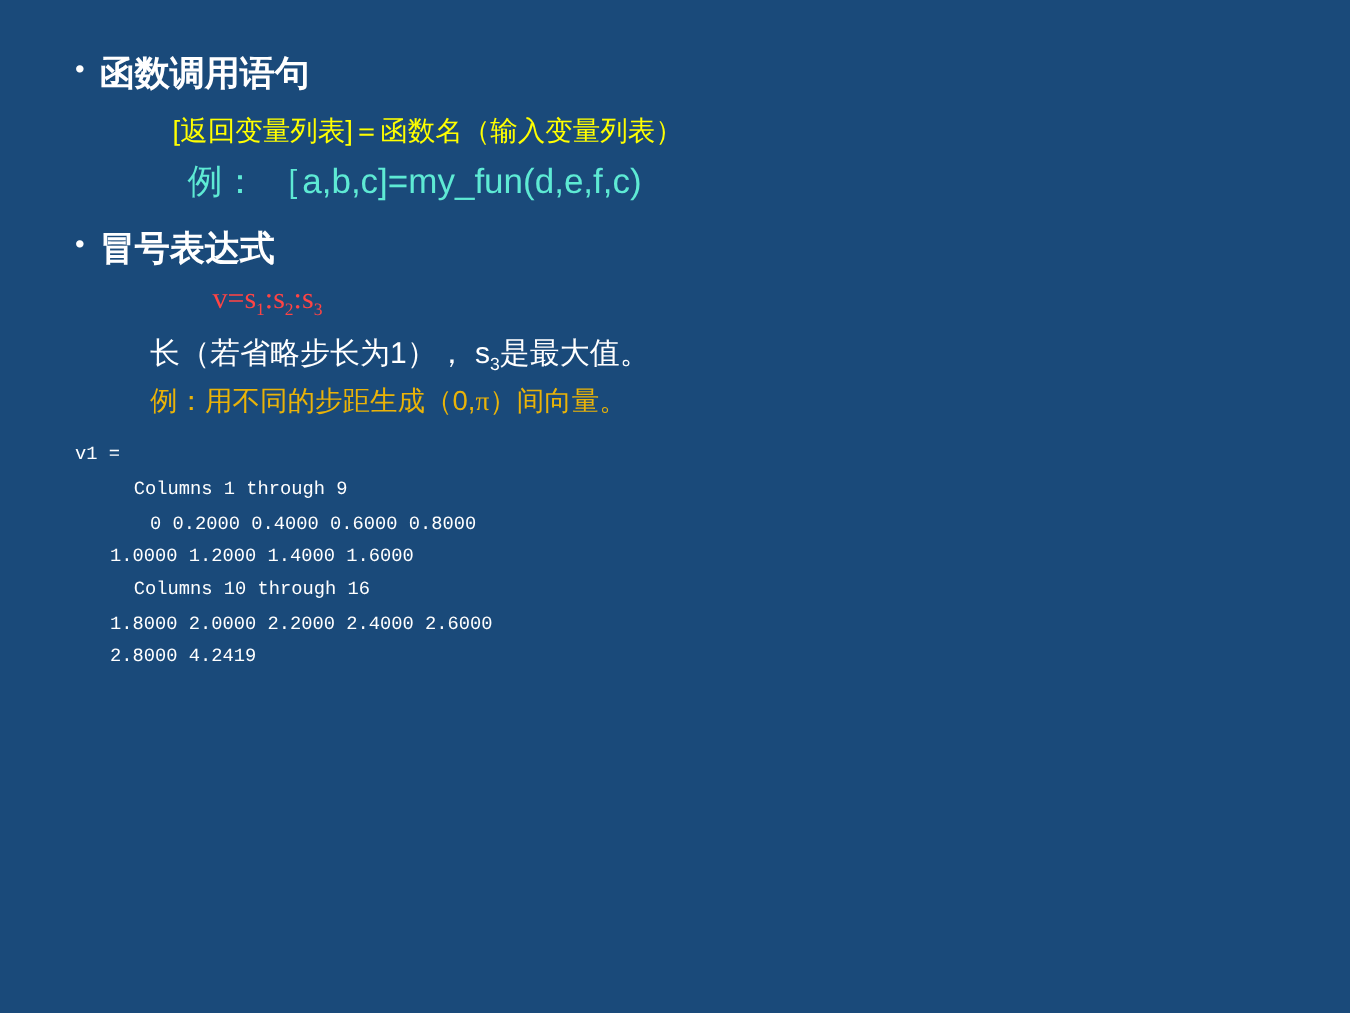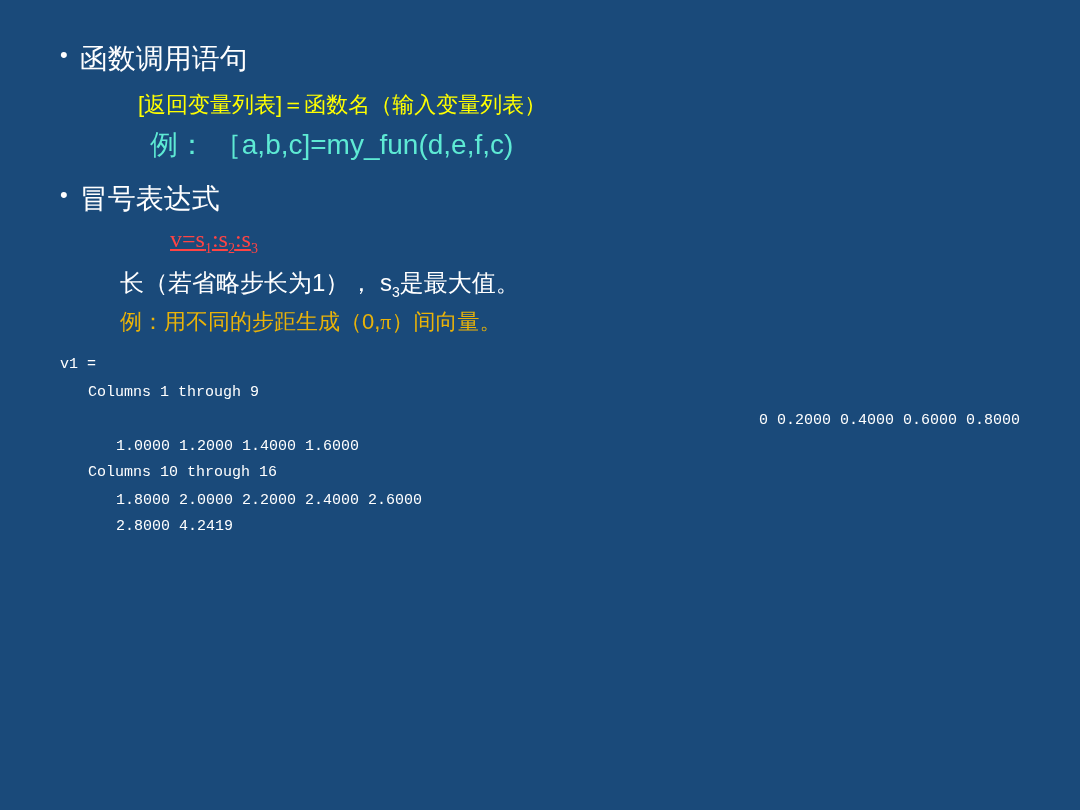--- a/index.html
+++ b/index.html
@@ -36,21 +36,21 @@
     .bullet-dot {
       color: #ffffff;
       font-size: 22px;
       margin-right: 12px;
       margin-top: 2px;
       flex-shrink: 0;
     }
 
     .bullet-title {
       font-size: 28px;
-      font-weight: normal;
+      font-weight: bold;
       color: #ffffff;
     }
 
     .sub-content {
       margin-left: 30px;
       margin-bottom: 8px;
     }
 
     .yellow-text {
       color: #ffff00;
@@ -104,43 +104,41 @@
 
     .code-output {
       font-family: 'Courier New', Courier, monospace;
       font-size: 15px;
       color: #ffffff;
       margin-left: 0;
       line-height: 1.6;
     }
 
     .columns-header {
-      margin-left: 28px;
+      margin-left: 47px;
       margin-bottom: 4px;
     }
 
     .data-row {
       margin-left: 60px;
       margin-bottom: 2px;
-      text-align: right;
     }
 
     .data-row-2 {
-      margin-left: 56px;
+      margin-left: 28px;
       margin-bottom: 2px;
     }
 
     sub {
       font-size: 14px;
     }
 
     .inline-formula {
       font-family: 'Times New Roman', serif;
       color: #ff4444;
-      text-decoration: underline;
     }
 
     .pi-symbol {
       font-family: 'Times New Roman', serif;
     }
 
     .v1-eq {
       margin-bottom: 4px;
     }
 

